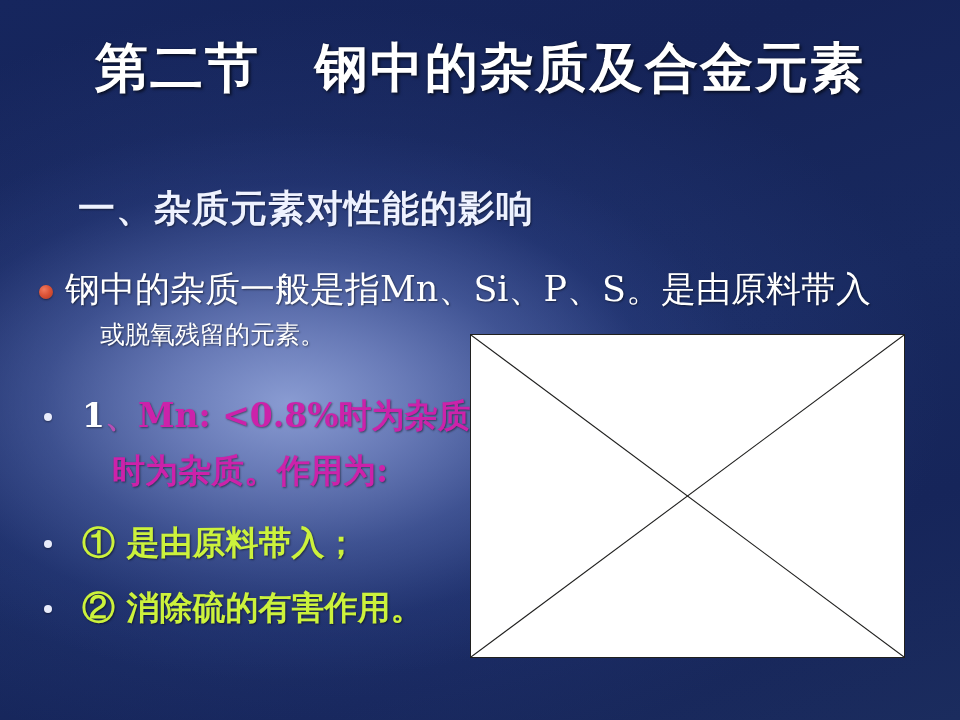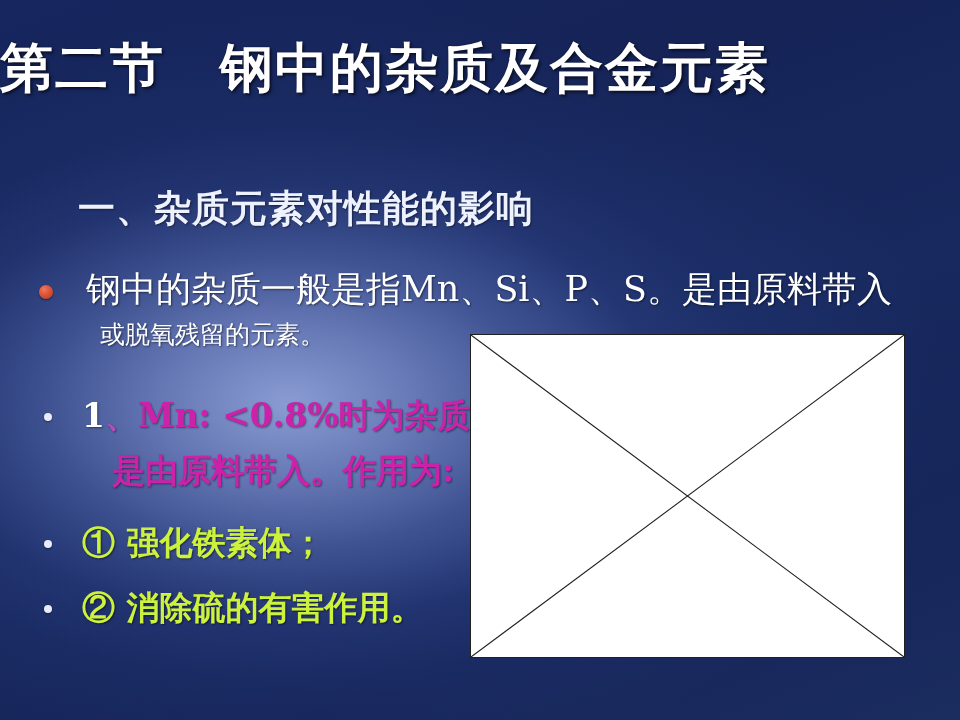--- a/index.html
+++ b/index.html
@@ -21,20 +21,21 @@
       radial-gradient(ellipse 85% 70% at 34% 54%, rgba(70,92,164,0.65) 0%, rgba(44,66,134,0.35) 40%, rgba(22,38,92,0.05) 76%, rgba(18,32,80,0) 100%),
       linear-gradient(160deg, #16265e 0%, #152357 28%, #18295f 55%, #16255a 78%, #1b2c5e 100%);
   }
 
   
   .title {
     position: absolute;
     left: 0;
     top: 38px;
     width: 960px;
+    text-align: center;
     color: #ffffff;
     font-family: "DejaVu Serif", "Liberation Serif", serif;
     font-weight: 700;
     font-size: 53px;
     letter-spacing: 2px;
     line-height: 1.12;
     white-space: pre;
     text-shadow: 2px 2px 3px rgba(0,0,0,0.55), 0 0 2px rgba(0,0,0,0.4);
   }
 
@@ -77,21 +78,21 @@
     top: 20px;
     width: 8px;
     height: 8px;
     border-radius: 50%;
     background: #e8ecfb;
     box-shadow: 0 1px 2px rgba(0,0,0,0.4);
   }
 
   .p1 {
     position: absolute;
-    left: 56px;
+    left: 35px;
     top: 0px;
     font-family: "DejaVu Serif", "Liberation Serif", serif;
     font-size: 35px;
     color: #ffffff;
     text-shadow: 1px 1px 2px rgba(0,0,0,0.5);
   }
   .p1b {
     position: absolute;
     left: 70px;
     top: 52px;
@@ -169,24 +170,24 @@
   <div class="subhead">一、杂质元素对性能的影响</div>
 
   <div class="body-block">
 
     <span class="bullet-round b-a"></span>
     <div class="p1">钢中的杂质一般是指Mn、Si、P、S。是由原料带入</div>
     <div class="p1b">或脱氧残留的元素。</div>
 
     <span class="bullet-dot b-b"></span>
     <div class="mn-line"><span class="mn-num">1</span><span class="mn-sep">、</span><span class="mn-txt">Mn: &lt;0.8%时为杂质，</span></div>
-    <div class="mn-line2">是由原料带入。作用为:</div>
+    <div class="mn-line2">时为杂质。作用为:</div>
 
     <span class="bullet-dot b-c"></span>
-    <div class="green-line g1">① 强化铁素体；</div>
+    <div class="green-line g1">① 是由原料带入；</div>
 
     <span class="bullet-dot b-d"></span>
     <div class="green-line g2">② 消除硫的有害作用。</div>
 
   </div>
 
   <div class="img-placeholder">
     <svg viewBox="0 0 435 324" preserveAspectRatio="none">
       <line x1="0" y1="0" x2="435" y2="324" stroke="#20201f" stroke-width="1.1" vector-effect="non-scaling-stroke"></line>
       <line x1="435" y1="0" x2="0" y2="324" stroke="#20201f" stroke-width="1.1" vector-effect="non-scaling-stroke"></line>

